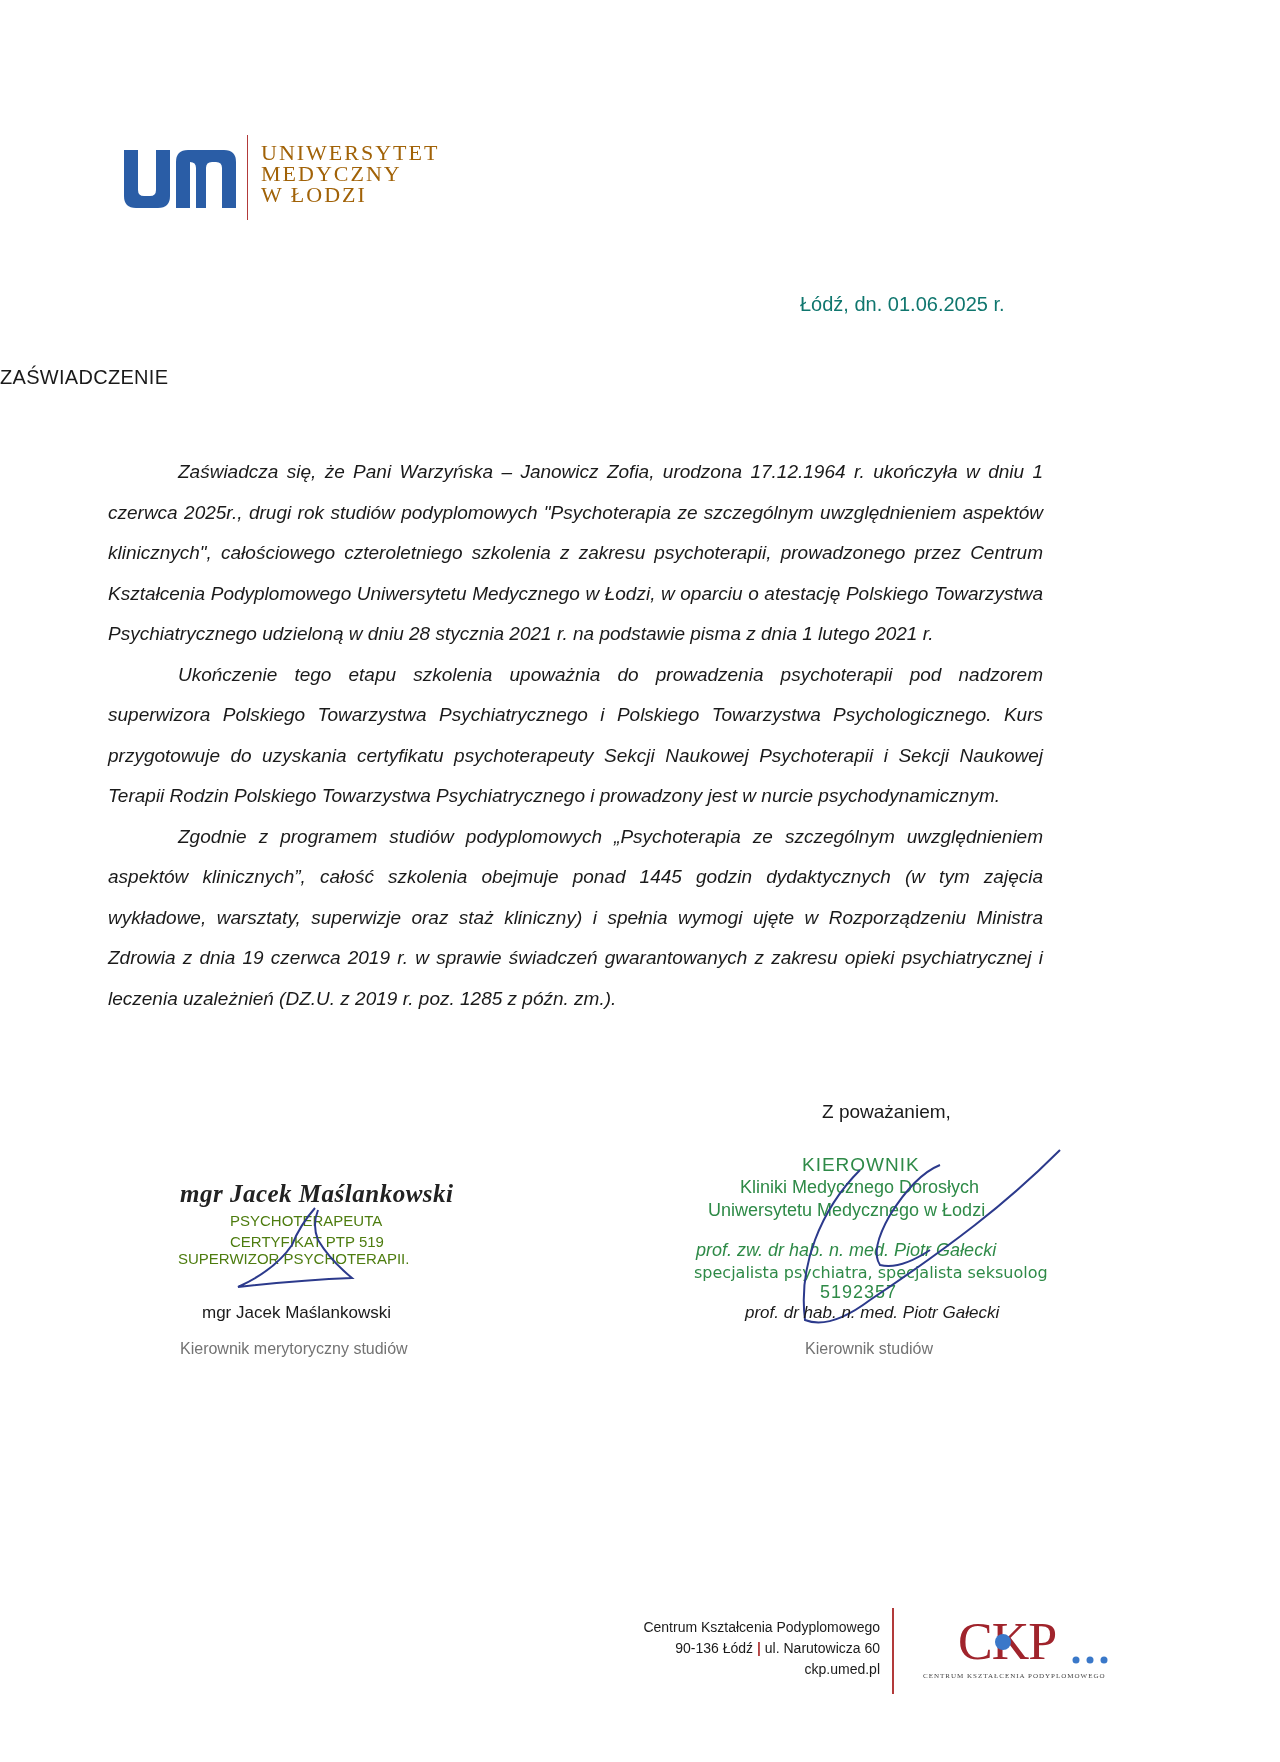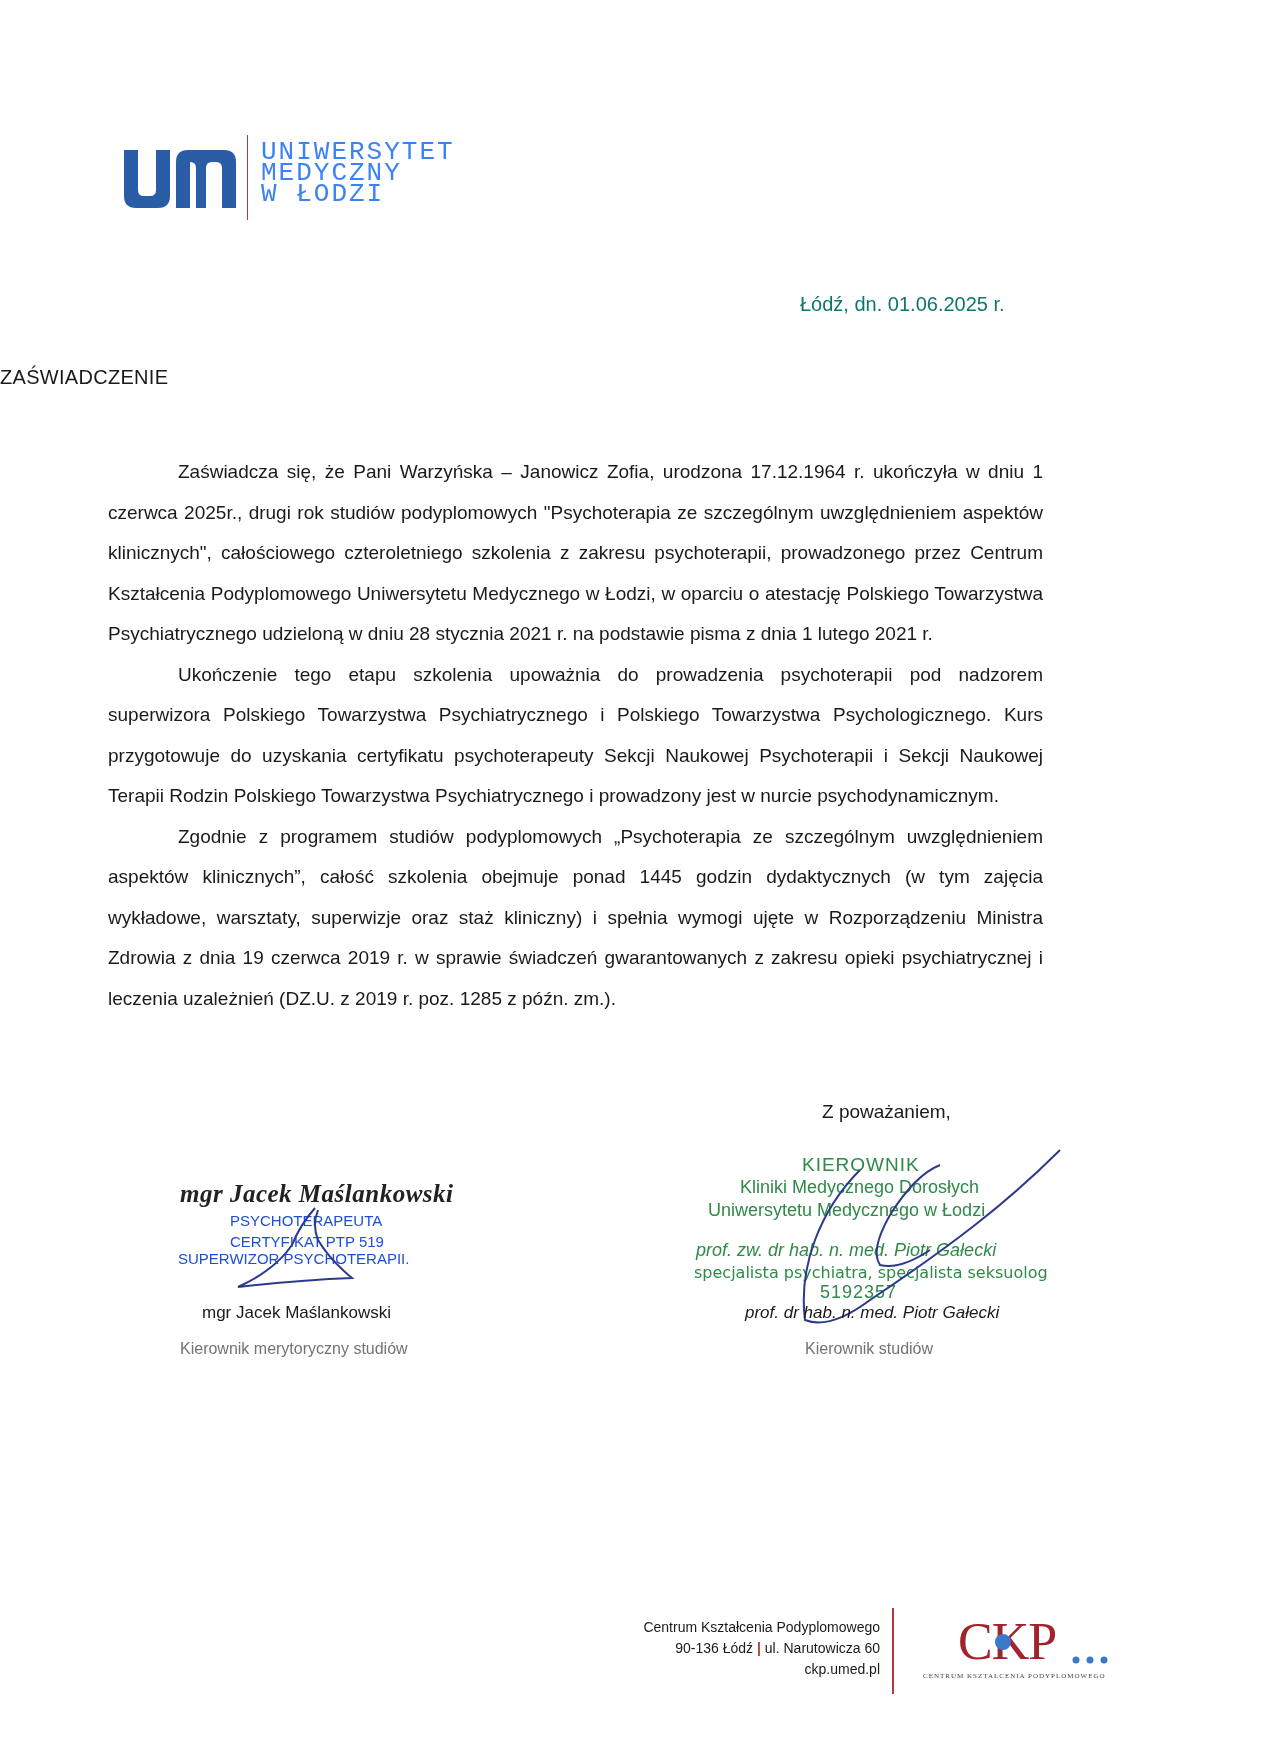--- a/index.html
+++ b/index.html
@@ -3,38 +3,38 @@
 <meta charset="utf-8">
 <style>
   html, body { margin: 0; padding: 0; background: #ffffff; }
   body { width: 1280px; height: 1762px; position: relative; overflow: hidden;
          font-family: "Liberation Sans", "DejaVu Sans", sans-serif; color: #1a1a1a; }
   .abs { position: absolute; }
 
   
   .um-mark { left: 124px; top: 150px; width: 112px; height: 58px; }
   .um-divider { left: 247px; top: 135px; width: 1px; height: 85px; background: #b23a3a; }
-  .um-text { left: 261px; top: 142px; font-family: Liberation Mono, monospace;
-             font-size: 26px; line-height: 21px; color: #3b82f6; letter-spacing: 2px; }
+  .um-text { left: 261px; top: 142px; font-family: Liberation Serif, serif;
+             font-size: 22px; line-height: 21px; color: #a16207; letter-spacing: 2px; }
   .um-text div { white-space: nowrap; }
 
   .date { left: 800px; top: 293px; font-size: 20px; color: #0f766e; white-space: nowrap; }
   .title { left: 0; width: 1150px; text-align: left; top: 366px; font-size: 20px; letter-spacing: 0.3px; }
 
   .body-text { left: 108px; top: 452px; width: 935px; font-size: 19px; line-height: 40.5px;
                text-align: justify; }
-  .body-text p { margin: 0; text-indent: 70px; }
+  .body-text p { margin: 0; text-indent: 70px; font-style: italic; }
 
   .closing { left: 822px; top: 1101px; font-size: 19px; white-space: nowrap; }
 
   
   .stamp-left { left: 150px; top: 1180px; width: 330px; }
   .stamp-left .sig-name { position: absolute; left: 30px; top: 0; font-family: "Liberation Serif", "DejaVu Serif", serif;
                font-style: italic; font-weight: bold; font-size: 25px; color: #222; white-space: nowrap; letter-spacing: 0.5px; }
-  .stamp-left .line { position: absolute; font-size: 15px; color: #1d4ed8; white-space: nowrap; }
+  .stamp-left .line { position: absolute; font-size: 15px; color: #4d7c0f; white-space: nowrap; }
 
   
   .stamp-right { left: 690px; top: 1150px; width: 400px; color: #2e8a47; }
   .stamp-right .line { position: absolute; white-space: nowrap; }
 
   .typed { font-size: 17px; color: #1a1a1a; white-space: nowrap; }
   .role { font-size: 16px; color: #737373; white-space: nowrap; }
 
   .footer-text { right: 400px; top: 1617px; text-align: right; font-size: 14px; line-height: 21px; color: #1a1a1a; }
   .footer-text .sep { color: #b23a3a; font-weight: bold; }

